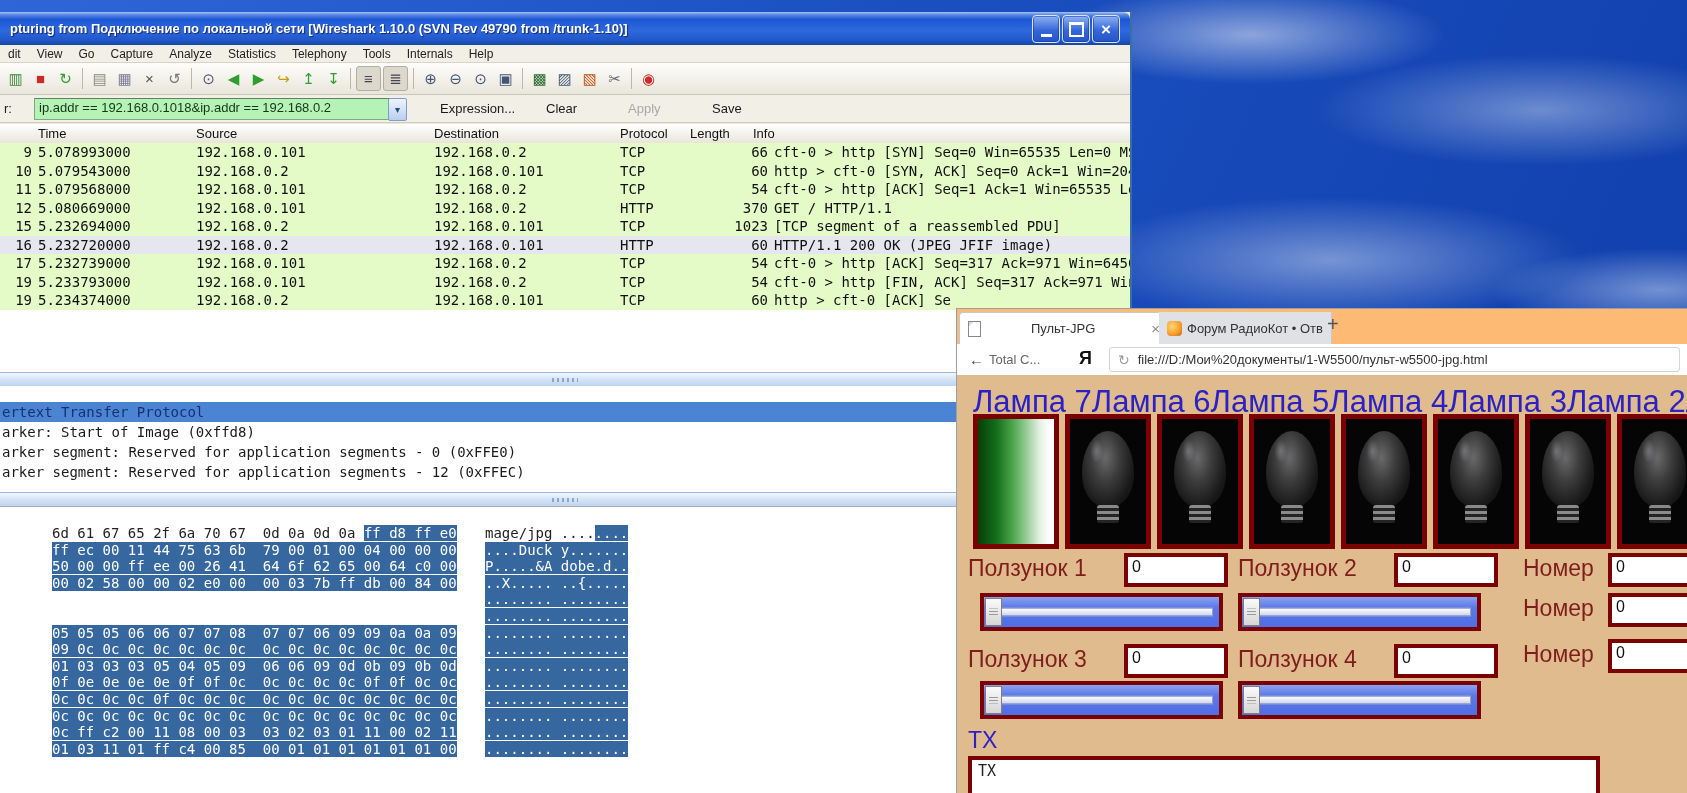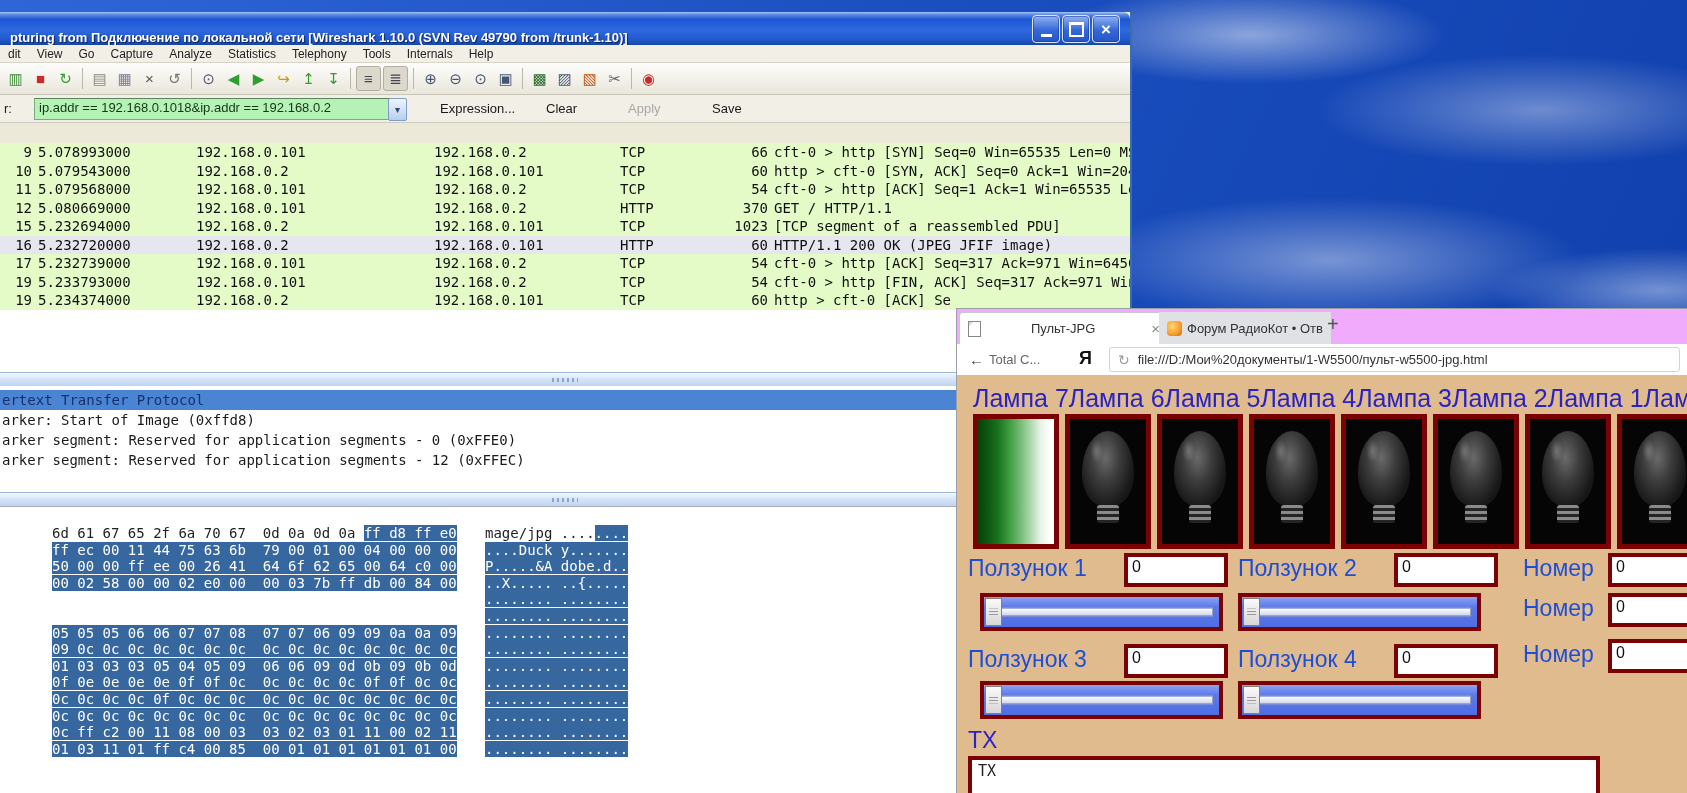--- a/index.html
+++ b/index.html
@@ -13,21 +13,21 @@
       radial-gradient(ellipse 320px 80px at 1540px 110px, rgba(255,255,255,.38), rgba(255,255,255,0) 70%),
       radial-gradient(ellipse 360px 90px at 1330px 260px, rgba(255,255,255,.42), rgba(255,255,255,0) 70%),
       radial-gradient(ellipse 240px 60px at 1660px 290px, rgba(235,243,255,.45), rgba(255,255,255,0) 70%),
       linear-gradient(115deg,#2e66d8 0%,#1b4fc0 45%,#0e3da9 100%);}
 
   
   .ws-window{position:absolute;left:0;top:12px;width:1130px;height:800px;
     background:#ece9d8;border-right:2px solid #3a6ea5;overflow:hidden;z-index:1}
   .ws-titlebar{position:absolute;left:0;top:0;right:0;height:33px;
     background:linear-gradient(#a9c4f1 0%,#5c8ae6 8%,#1c56d4 22%,#2f69de 55%,#2058cc 85%,#16479f 100%);
-    border-top-right-radius:7px;display:flex;align-items:flex-end;color:#fff}
+    border-top-right-radius:7px;display:flex;align-items:center;color:#fff}
   .ws-title{font-size:13px;font-weight:bold;padding-left:10px;white-space:nowrap;
     text-shadow:1px 1px 1px rgba(0,0,30,.6)}
   .ws-controls{position:absolute;right:10px;top:3px;display:flex;gap:2px}
   .wbtn{width:26px;height:26px;border-radius:4px;border:1px solid #dbe6fb;
     background:linear-gradient(#8fb3f3,#3667d8 55%,#2456c8);box-shadow:inset 0 0 0 1px rgba(20,50,140,.5);
     display:flex;align-items:center;justify-content:center;color:#fff}
   .g-min{width:11px;height:3px;background:#fff;margin-top:13px}
   .g-max{width:11px;height:10px;border:2px solid #fff;border-top-width:3px}
   .g-x{font-size:17px;font-weight:bold;line-height:1}
   .ws-menubar{position:absolute;left:0;top:33px;right:0;height:17px;background:#f1efe6;
@@ -68,36 +68,36 @@
   .c-info{left:774px;right:0;overflow:hidden}
 
   .split{position:absolute;left:0;right:0;height:14px;
     background:linear-gradient(#f3f8fe,#d2e2f6 50%,#bcd3ee);
     border-top:1px solid #9ab6da;border-bottom:1px solid #9ab6da}
   .sp1{top:360px}.sp2{top:480px}
   .grip{position:absolute;left:50%;top:5px;width:26px;height:4px;transform:translateX(-50%);
     background:repeating-linear-gradient(90deg,#8aa8cc 0 2px,transparent 2px 5px)}
 
   .ws-details{position:absolute;left:0;top:374px;right:0;height:106px;background:#fff;
-    font:14px "DejaVu Sans Mono",monospace;padding-top:4px;overflow:hidden}
+    font:14px "DejaVu Sans Mono",monospace;padding-top:16px;overflow:hidden}
   .dline{height:20px;line-height:20px;padding-left:2px;white-space:nowrap;color:#1a1a1a}
   .dline.sel-blue{background:#4c84d4;color:#14316e}
   .dline.sel-gray{background:#d6d2ca}
 
   .ws-hex{position:absolute;left:0;top:494px;right:0;bottom:0;background:#fff;border-top:1px solid #aab;
     font:14px "DejaVu Sans Mono",monospace;color:#222;padding-top:18px;overflow:hidden}
   .hxrow{position:relative;height:16.6px;line-height:16.6px}
   .hx-bytes{position:absolute;left:52px;white-space:pre}
   .hx-ascii{position:absolute;left:485px;white-space:pre}
   .selhx{background:#36679f;color:#fff}
 
   
   .browser{position:absolute;left:956px;top:308px;width:731px;height:485px;background:#fff;
     border-left:1px solid #9aa0a6;border-top:1px solid #9aa0a6;z-index:2;overflow:hidden}
-  .tabbar{position:absolute;left:0;top:0;right:0;height:35px;background:#f0abfc;border-bottom:1px solid #c5c8cc}
+  .tabbar{position:absolute;left:0;top:0;right:0;height:35px;background:#fdba74;border-bottom:1px solid #c5c8cc}
   .tab{position:absolute;top:3px;bottom:0;display:flex;align-items:center;font-size:13px;color:#333;
     padding:0 8px;white-space:nowrap;overflow:hidden}
   .tab.active{left:2px;width:192px;background:#fff;border:1px solid #c5c8cc;border-bottom:none;
     border-radius:4px 4px 0 0}
   .tab.second{left:202px;width:156px;background:#dfe1e5;border-right:1px solid #c5c8cc}
   .tab-label{flex:1;text-align:center;overflow:hidden;white-space:nowrap}
   .tab-close{color:#8a8a8a;font-size:15px;margin-left:6px}
   .doc-icon{width:11px;height:14px;border:1px solid #888;background:linear-gradient(135deg,#ddd 3px,#fff 3px);flex:none}
   .cat-icon{width:15px;height:15px;border-radius:4px;flex:none;margin-right:5px;
     background:radial-gradient(circle at 35% 35%,#ffd76e,#f59b2c 60%,#b86a14)}
@@ -106,37 +106,37 @@
   .back{position:absolute;left:12px;top:7px;font-size:13px;color:#666;display:flex;gap:5px;align-items:center}
   .back-arrow{font-size:15px;color:#444}
   .ylogo{position:absolute;left:122px;top:4px;font-size:18px;color:#111;font-weight:bold}
   .urlbox{position:absolute;left:152px;top:3px;right:8px;height:23px;border:1px solid #d0d3d8;border-radius:3px;
     display:flex;align-items:center;gap:8px;padding:0 8px;overflow:hidden}
   .refresh{color:#9a9a9a;font-size:14px}
   .url{font-size:13px;color:#333;white-space:nowrap}
   .content{position:absolute;left:0;top:66px;right:0;bottom:0;background:#dfbb8e;overflow:hidden}
 
   .lamp-labels{position:absolute;left:16px;top:9px;white-space:nowrap;overflow:hidden;right:0}
-  .lamp-label{font-size:25px;color:#2a22c4}
+  .lamp-label{font-size:31px;color:#2a22c4}
   .lamps{position:absolute;left:16px;top:39px;right:0;height:135px;display:flex;gap:6px;overflow:hidden}
   .lamp{width:76px;height:125px;border:5px solid #7a0202;position:relative;flex:none;background:#000}
   .face{position:absolute;inset:0;background:#050505}
   .lamp.gradient .face{background:linear-gradient(to right,#073f07 0%,#15701c 25%,#4aa44a 45%,#9ccf9c 65%,#e6f2e6 82%,#ffffff 95%)}
   .glass{position:absolute;left:50%;top:12px;transform:translateX(-50%);width:52px;height:76px;
     background:radial-gradient(ellipse at 45% 35%,#6a6a6a 0%,#3c3c3c 35%,#191919 70%,#0a0a0a 100%);
     border-radius:50% 50% 46% 46% / 55% 55% 42% 42%}
   .glass::after{content:"";position:absolute;left:16%;top:10%;width:24%;height:32%;border-radius:50%;
     background:radial-gradient(rgba(190,190,200,.35),rgba(0,0,0,0) 70%)}
   .bbase{position:absolute;left:50%;top:86px;transform:translateX(-50%);width:22px;height:18px;border-radius:3px;
     background:repeating-linear-gradient(to bottom,#8a8a8a 0 3px,#242424 3px 6px)}
 
   .sset,.nset{position:absolute;height:40px}
   .s1{left:11px;top:178px}.s2{left:281px;top:178px}.s3{left:11px;top:269px}.s4{left:281px;top:269px}
   .n1{left:570px;top:178px}.n2{left:570px;top:218px}.n3{left:570px;top:264px}
-  .plabel{position:absolute;left:0;top:2px;font-size:23px;color:#1d4ed8;white-space:nowrap}
+  .plabel{position:absolute;left:0;top:2px;font-size:23px;color:#7f1d1d;white-space:nowrap}
   .pinput{position:absolute;left:156px;top:0;width:88px;height:24px;background:#fff;border:4px solid #7a0202;
     font-size:16px;color:#111;padding:1px 4px}
   .nset .plabel{left:-4px}
   .nset .pinput{left:81px;width:112px}
 
   .slider{position:absolute;width:235px;height:30px;border:4px solid #7a0202;
     background:linear-gradient(#8aa2f2,#5b79e8 35%,#4f6ee4)}
   .sl1{left:23px;top:218px}.sl2{left:281px;top:218px}.sl3{left:23px;top:306px}.sl4{left:281px;top:306px}
   .slider::before{content:"";position:absolute;left:16px;right:6px;top:50%;height:7px;transform:translateY(-50%);
     background:linear-gradient(#ffffff,#ced4ea);border:1px solid #9aa2c4}
@@ -283,20 +283,29 @@
     <span class="flt-input">ip.addr == 192.168.0.1018&amp;ip.addr == 192.168.0.2</span>
     <span class="flt-drop">
         <span>▾</span>
       </span>
     <span class="flt-btn flt-expression">Expression...</span>
     <span class="flt-btn flt-clear">Clear</span>
     <span class="flt-btn flt-apply">Apply</span>
     <span class="flt-btn flt-save">Save</span>
   </div>
 
+  <div class="ws-header">
+
+  <span class="hcell h-time">Time</span>
+      <span class="hcell h-src">Source</span>
+      <span class="hcell h-dst">Destination</span>
+      <span class="hcell h-proto">Protocol</span>
+      <span class="hcell h-len">Length</span>
+      <span class="hcell h-info">Info</span>
+    </div>
 
   <div class="ws-list">
 
   <div class="prow">
         <span class="c-no">9</span>
         <span class="c-time">5.078993000</span>
         <span class="c-src">192.168.0.101</span>
         <span class="c-dst">192.168.0.2</span>
         <span class="c-proto">TCP</span>
         <span class="c-len">66</span>

